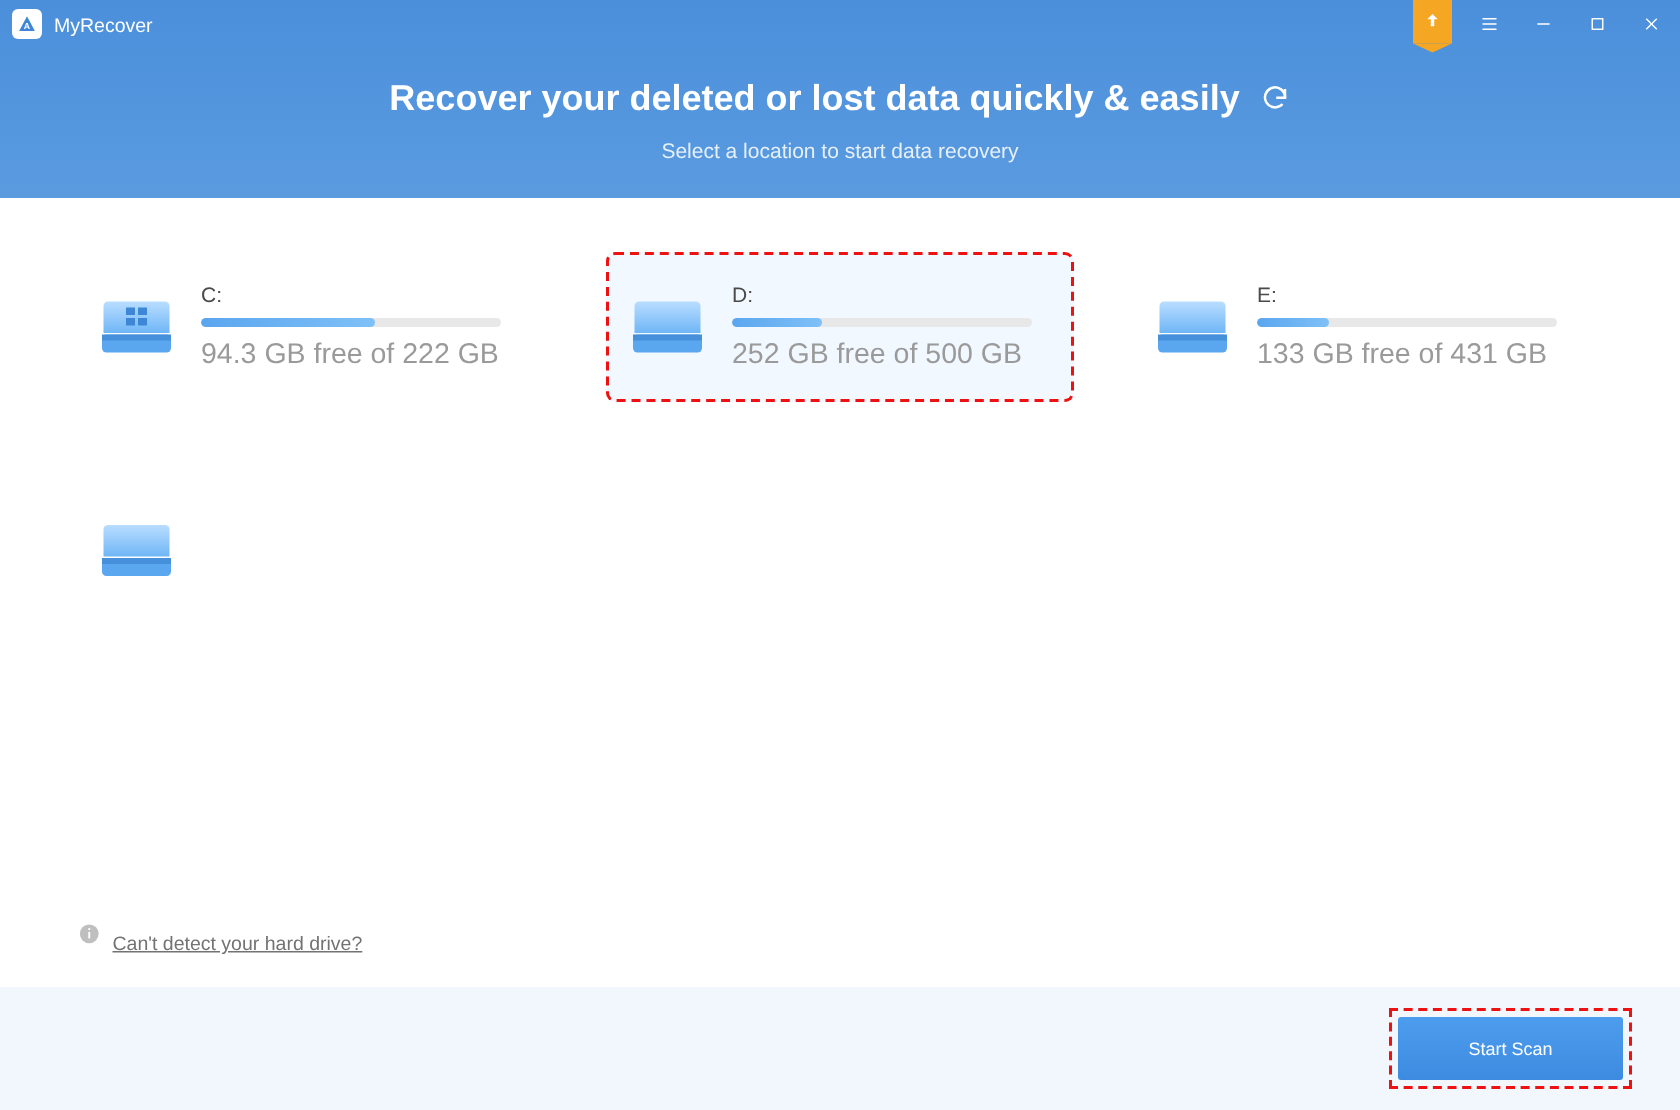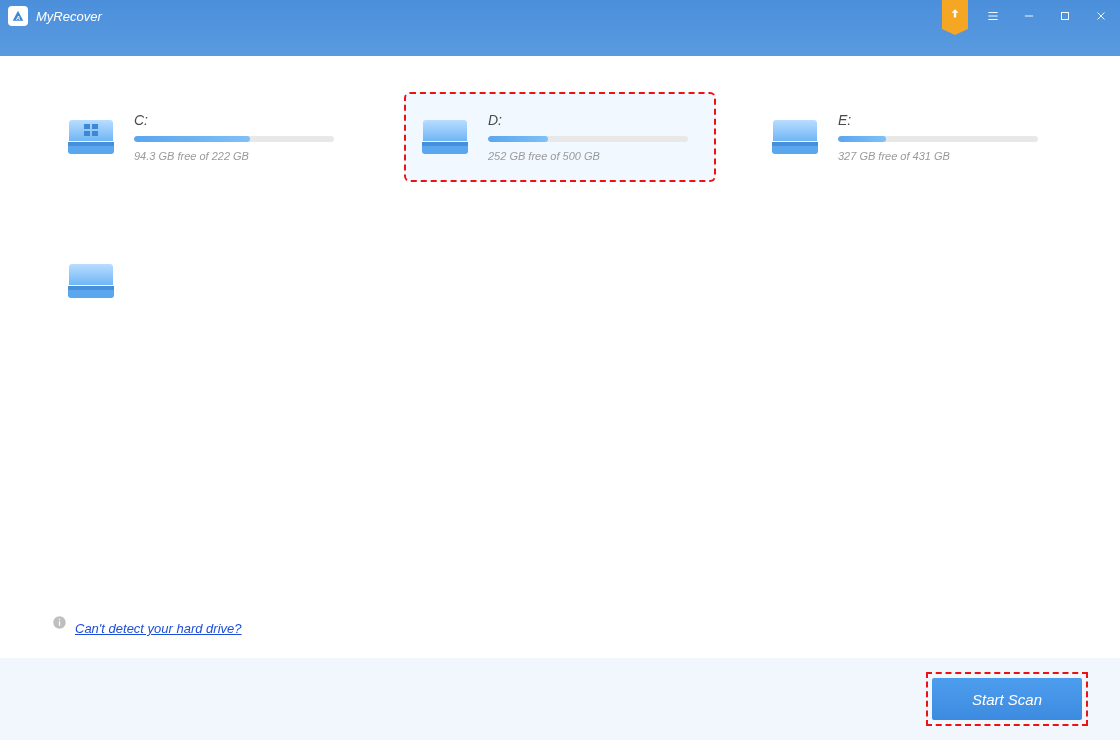--- a/index.html
+++ b/index.html
@@ -10,21 +10,20 @@
     height: 740px;
     overflow: hidden;
   }
   .window {
     width: 1120px;
     height: 740px;
     background: #ffffff;
     display: flex;
     flex-direction: column;
     box-shadow: 0 0 8px rgba(0,0,0,.2);
-    font-style: italic;
   }
   .header {
     background: linear-gradient(to bottom, #4b8fdb 0%, #5a9be0 100%);
     color: #fff;
     padding-bottom: 24px;
     position: relative;
   }
   .titlebar {
     display: flex;
     align-items: center;
@@ -125,36 +124,36 @@
     border-radius: 3px;
     overflow: hidden;
     margin-bottom: 8px;
   }
   .drive-fill {
     height: 100%;
     background: linear-gradient(to right, #5aa6ef, #7fc0f7);
     border-radius: 3px;
   }
   .drive-free {
-    font-size: 11px;
+    font-size: 19px;
     color: #9a9a9a;
   }
 
   .detect-link-row {
     position: absolute;
     left: 52px;
     bottom: 22px;
     display:flex;
     align-items:center;
     gap:8px;
     font-size: 13px;
   }
   .detect-link-row svg{ width:15px; height:15px; fill:#bfbfbf;}
   .detect-link {
-    color: #1d4ed8;
+    color: #737373;
     text-decoration: underline;
     cursor: pointer;
     margin-top: 13px;
   }
 
   .footer {
     height: 82px;
     background: #f1f7fd;
     display: flex;
     align-items: center;
@@ -163,21 +162,21 @@
   }
   .start-wrap {
     border: 2px dashed #e11;
     padding: 4px;
   }
   .start-btn {
     background: linear-gradient(to bottom, #4d9dee, #3d8be0);
     color: #fff;
     width: 150px;
     height: 42px;
-    font-size: 15px;
+    font-size: 12px;
     display: flex;
     align-items: center;
     justify-content: center;
     cursor: pointer;
     border-radius: 2px;
   }
 </style>
 </head>
 <body>
 
@@ -217,20 +216,30 @@
         </div>
         <div class="win-btn">
           <svg viewBox="0 0 24 24">
               <line x1="6" y1="6" x2="18" y2="18"></line>
               <line x1="18" y1="6" x2="6" y2="18"></line>
             </svg>
         </div>
       </div>
     </div>
 
+    <div class="hero">
+      <div class="hero-title">
+        <span>Recover your deleted or lost data quickly &amp; easily</span>
+        <svg viewBox="0 0 24 24">
+            <path d="M20 11A8 8 0 1 0 18 16"></path>
+            <polyline points="20 4 20 11 13 11"></polyline>
+          </svg>
+      </div>
+      <div class="hero-sub">Select a location to start data recovery</div>
+    </div>
   </div>
 
   <div class="body">
     <div class="drive-grid" id="drive-grid">
         <div class="drive">
     <div class="drive-icon"><svg viewBox="0 0 50 42" width="50" height="42">
     <defs>
                 <linearGradient id="g1" x1="0" y1="0" x2="0" y2="1">
       <stop offset="0" stop-color="#b9ddff"></stop>
                   <stop offset="1" stop-color="#6fb6f6"></stop>
@@ -286,21 +295,21 @@
     <path d="M6 4 h38 a3 3 0 0 1 3 3 v18 H3 V7 a3 3 0 0 1 3-3 z" fill="url(#g1)"></path>
 
     <rect x="2" y="26" width="46" height="12" rx="3" fill="#5aa6ef"></rect>
     <rect x="2" y="26" width="46" height="4" fill="#4690db"></rect>
   </svg></div>
     <div class="drive-info">
       <div class="drive-label">E:</div>
       <div class="drive-bar">
         <div class="drive-fill" style="width:24%"></div>
       </div>
-      <div class="drive-free">327 GB free of 431 GB</div>
+      <div class="drive-free">133 GB free of 431 GB</div>
     </div>
         </div>
         <div class="drive">
     <div class="drive-icon"><svg viewBox="0 0 50 42" width="50" height="42">
     <defs>
                 <linearGradient id="g1" x1="0" y1="0" x2="0" y2="1">
       <stop offset="0" stop-color="#b9ddff"></stop>
                   <stop offset="1" stop-color="#6fb6f6"></stop>
     </linearGradient>
               </defs>

